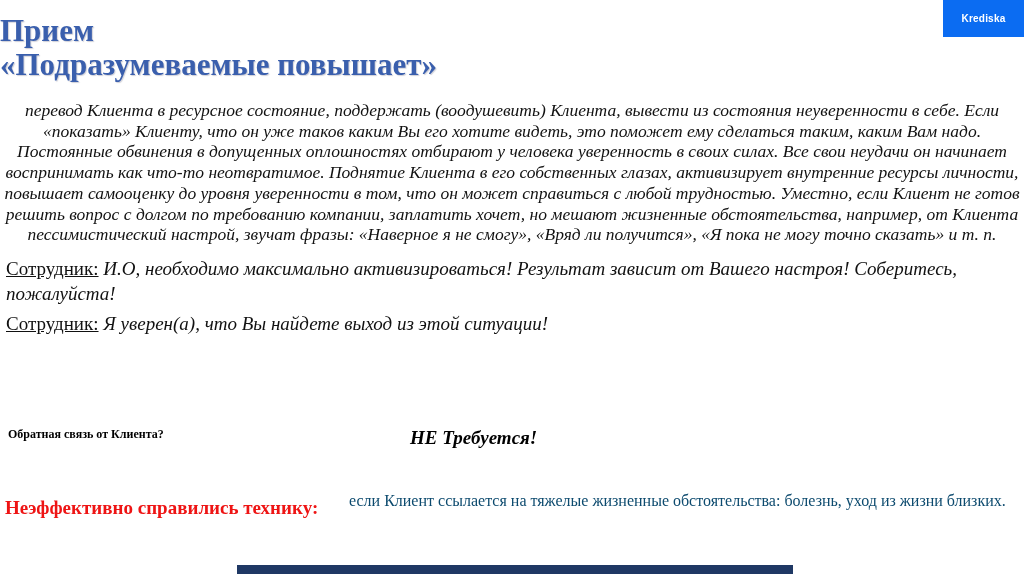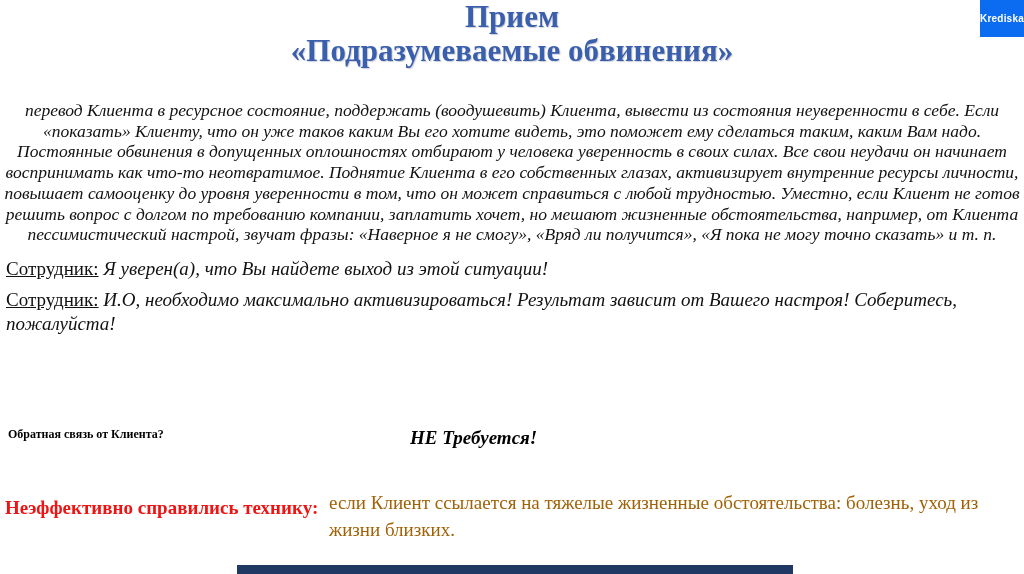--- a/index.html
+++ b/index.html
@@ -13,40 +13,40 @@
     height: 574px;
     background: #ffffff;
     overflow: hidden;
     font-family: "Liberation Serif", serif;
     color: #1a1a1a;
   }
 
   
   .title-block {
     position: absolute;
-    top: 0;
+    top: 14px;
     left: 0;
     width: 100%;
-    text-align: center;
+    text-align: left;
     line-height: 1.1;
   }
   .title-line {
     font-family: "Liberation Serif", serif;
     font-weight: bold;
     font-size: 31px;
     color: #3a5fad;
     text-shadow: 1px 1px 1px rgba(120,120,140,0.35);
   }
 
   
   .logo {
     position: absolute;
     top: 0;
     right: 0;
-    width: 44px;
+    width: 81px;
     height: 37px;
     background: #0b6cf2;
     display: flex;
     align-items: center;
     justify-content: center;
   }
   .logo span {
     font-family: "Liberation Sans", sans-serif;
     font-weight: bold;
     font-size: 10px;
@@ -108,25 +108,25 @@
     position: absolute;
     top: 497px;
     left: 5px;
     font-weight: bold;
     font-size: 19px;
     color: #ee1414;
   }
   .ineffective-text {
     position: absolute;
     top: 490px;
-    left: 329px;
+    left: 349px;
     width: 672px;
-    font-size: 19px;
+    font-size: 16px;
     line-height: 1.42;
-    color: #a16207;
+    color: #0c4a6e;
   }
 
   
   .footer-bar {
     position: absolute;
     left: 237px;
     bottom: 0;
     width: 556px;
     height: 9px;
     background: #1f3864;
@@ -136,33 +136,33 @@
 <body>
 
 <div class="slide">
 
   <div class="logo">
     <span>Krediska</span>
   </div>
 
   <div class="title-block">
     <div class="title-line">Прием</div>
-    <div class="title-line">«Подразумеваемые обвинения»</div>
+    <div class="title-line">«Подразумеваемые повышает»</div>
   </div>
 
   <div class="intro">перевод Клиента в ресурсное состояние, поддержать (воодушевить) Клиента, вывести из состояния неуверенности в себе. Если «показать» Клиенту, что он уже таков каким Вы его хотите видеть, это поможет ему сделаться таким, каким Вам надо. Постоянные обвинения в допущенных оплошностях отбирают у человека уверенность в своих силах. Все свои неудачи он начинает воспринимать как что-то неотвратимое. Поднятие Клиента в его собственных глазах, активизирует внутренние ресурсы личности, повышает самооценку до уровня уверенности в том, что он может справиться с любой трудностью. Уместно, если Клиент не готов решить вопрос с долгом по требованию компании, заплатить хочет, но мешают жизненные обстоятельства, например, от Клиента пессимистический настрой, звучат фразы: «Наверное я не смогу», «Вряд ли получится», «Я пока не могу точно сказать» и т. п.</div>
 
   <div class="dialog">
     <div class="dialog-line">
       <span class="speaker">Сотрудник:</span>
-      <span class="speech">Я уверен(а), что Вы найдете выход из этой ситуации!</span>
+      <span class="speech">И.О, необходимо максимально активизироваться! Результат зависит от Вашего настроя! Соберитесь, пожалуйста!</span>
     </div>
     <div class="dialog-line">
       <span class="speaker">Сотрудник:</span>
-      <span class="speech">И.О, необходимо максимально активизироваться! Результат зависит от Вашего настроя! Соберитесь, пожалуйста!</span>
+      <span class="speech">Я уверен(а), что Вы найдете выход из этой ситуации!</span>
     </div>
   </div>
 
   <div class="feedback-question">Обратная связь от Клиента?</div>
   <div class="feedback-answer">НЕ Требуется!</div>
 
   <div class="ineffective-label">Неэффективно справились технику:</div>
   <div class="ineffective-text">если Клиент ссылается на тяжелые жизненные обстоятельства: болезнь, уход из жизни близких.</div>
 
   <div class="footer-bar"></div>

